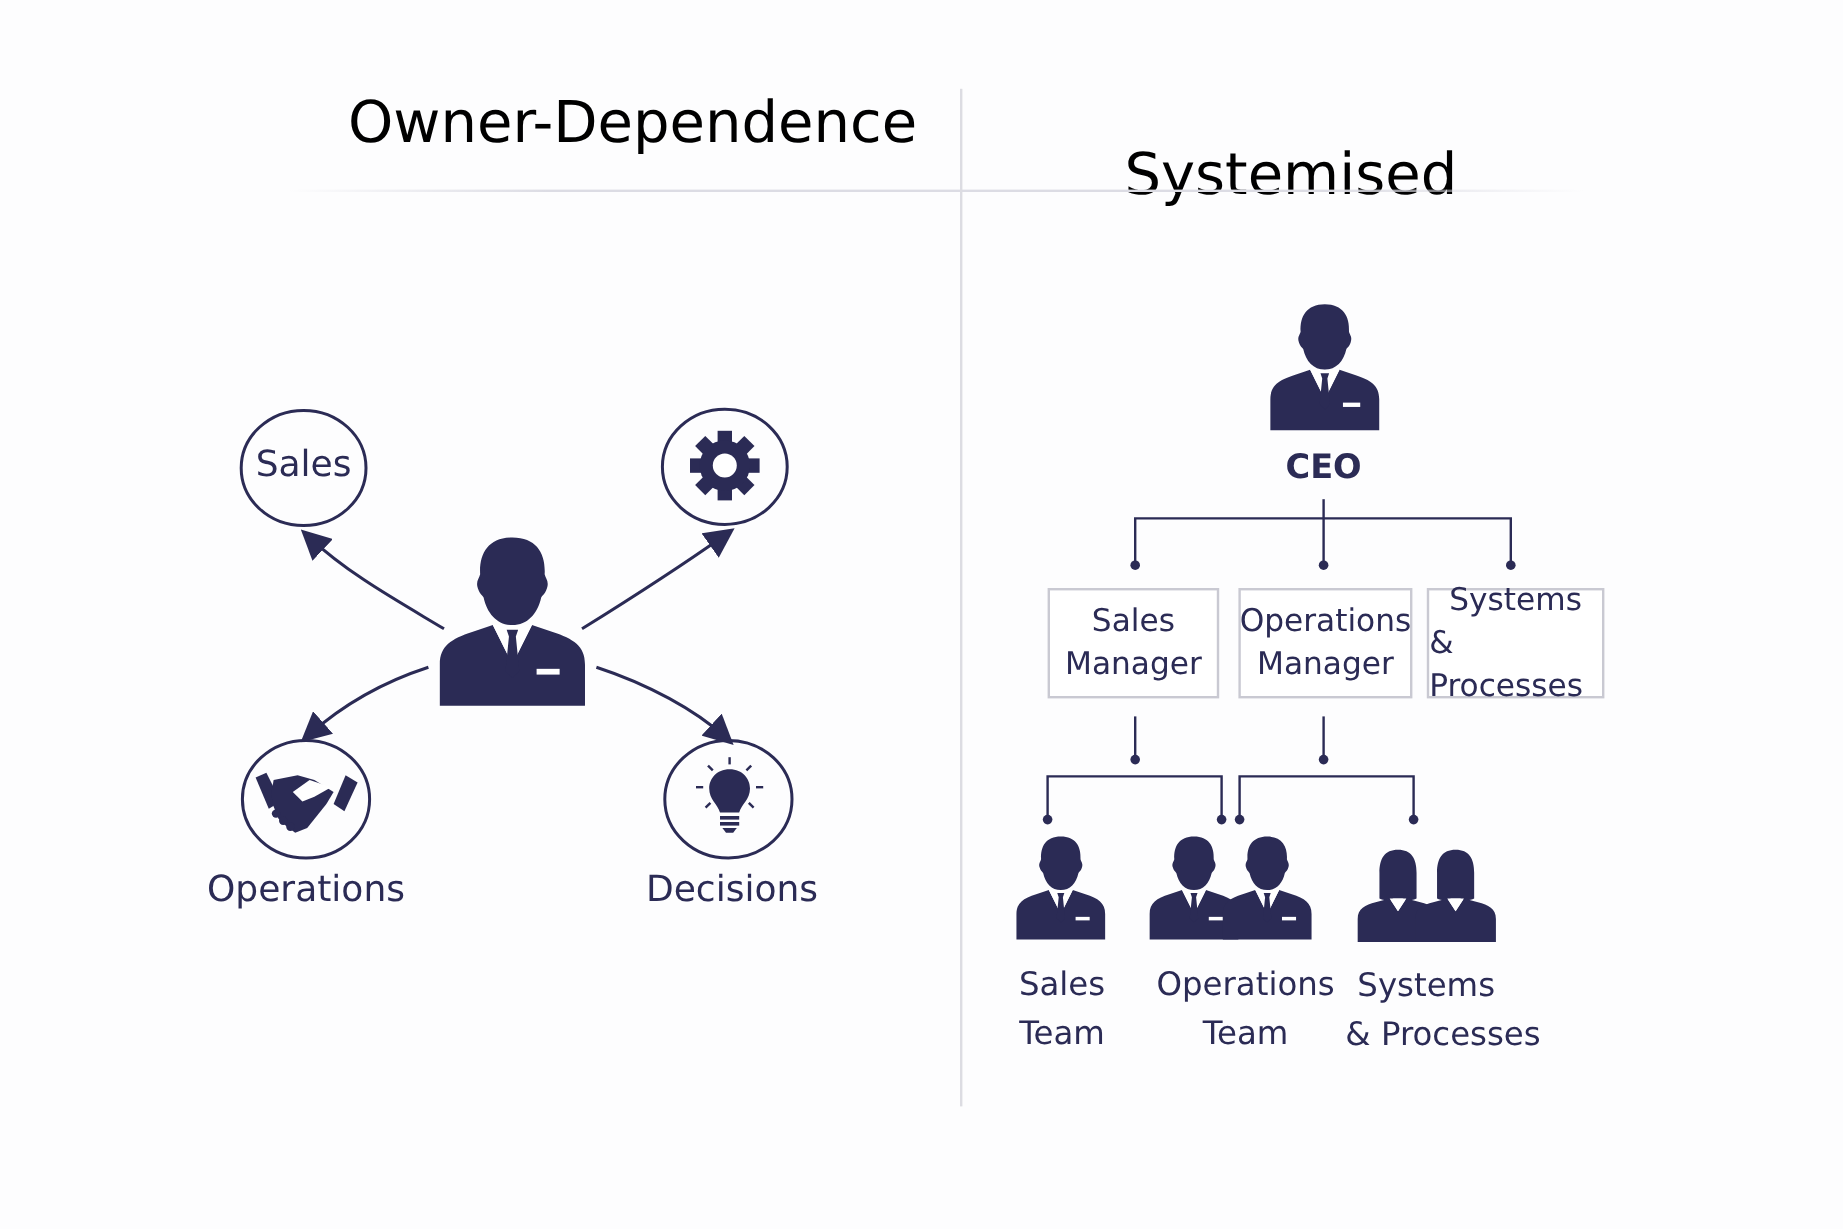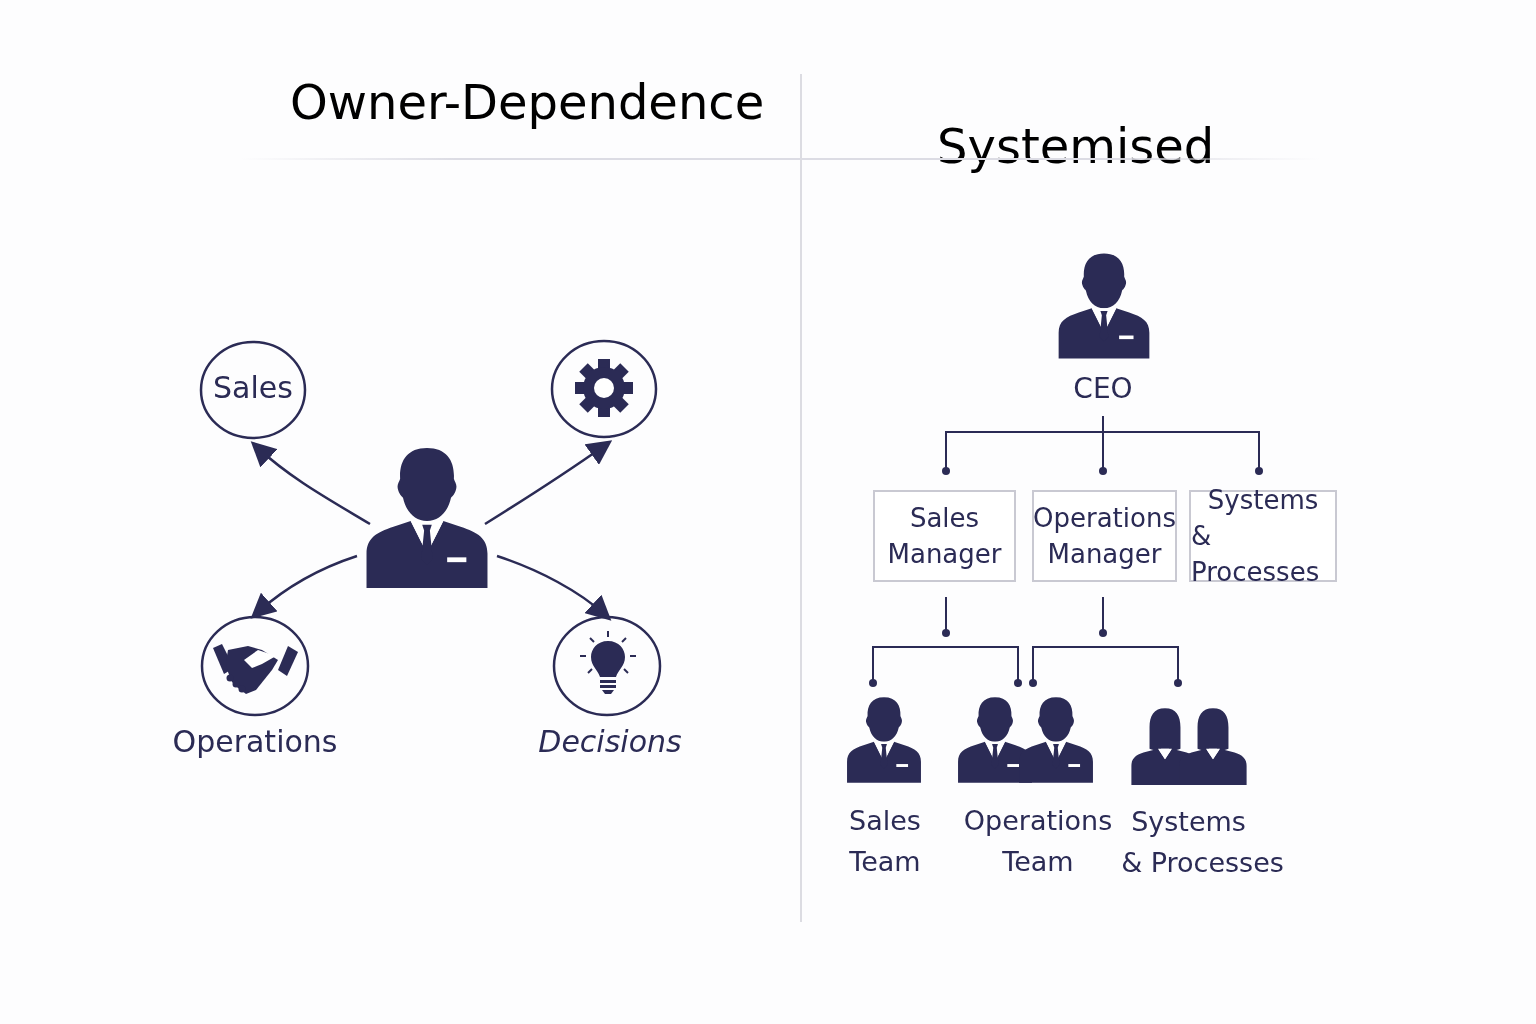--- a/index.html
+++ b/index.html
@@ -133,23 +133,23 @@
     <use href="#man" x="1016" y="696" width="80" height="88"></use>
   </g>
   <g>
     <use href="#woman" x="1130" y="706" width="70" height="80"></use>
     <use href="#woman" x="1178" y="706" width="70" height="80"></use>
   </g>
 </svg>
 
 <div class="abs lbl" style="left:203px;top:370px;width:100px;font-size:30px;">Sales</div>
 <div class="abs lbl" style="left:155px;top:724px;width:200px;font-size:30px;">Operations</div>
-<div class="abs lbl" style="left:510px;top:724px;width:200px;font-size:30px;font-style:italic;">Decisions</div>
+<div class="abs lbl" style="left:510px;top:724px;width:200px;font-size:30px;">Decisions</div>
 
-<div class="abs lbl" style="left:1053px;top:372px;width:100px;">CEO</div>
+<div class="abs lbl" style="left:1053px;top:372px;width:100px;font-weight:bold;">CEO</div>
 
 <div class="box" style="left:873px;top:490px;width:143px;height:92px;">
   <span>Sales</span>
   <span>Manager</span>
 </div>
 <div class="box" style="left:1032px;top:490px;width:145px;height:92px;">
   <span>Operations</span>
   <span>Manager</span>
 </div>
 <div class="box" style="left:1189px;top:490px;width:148px;height:92px;">

